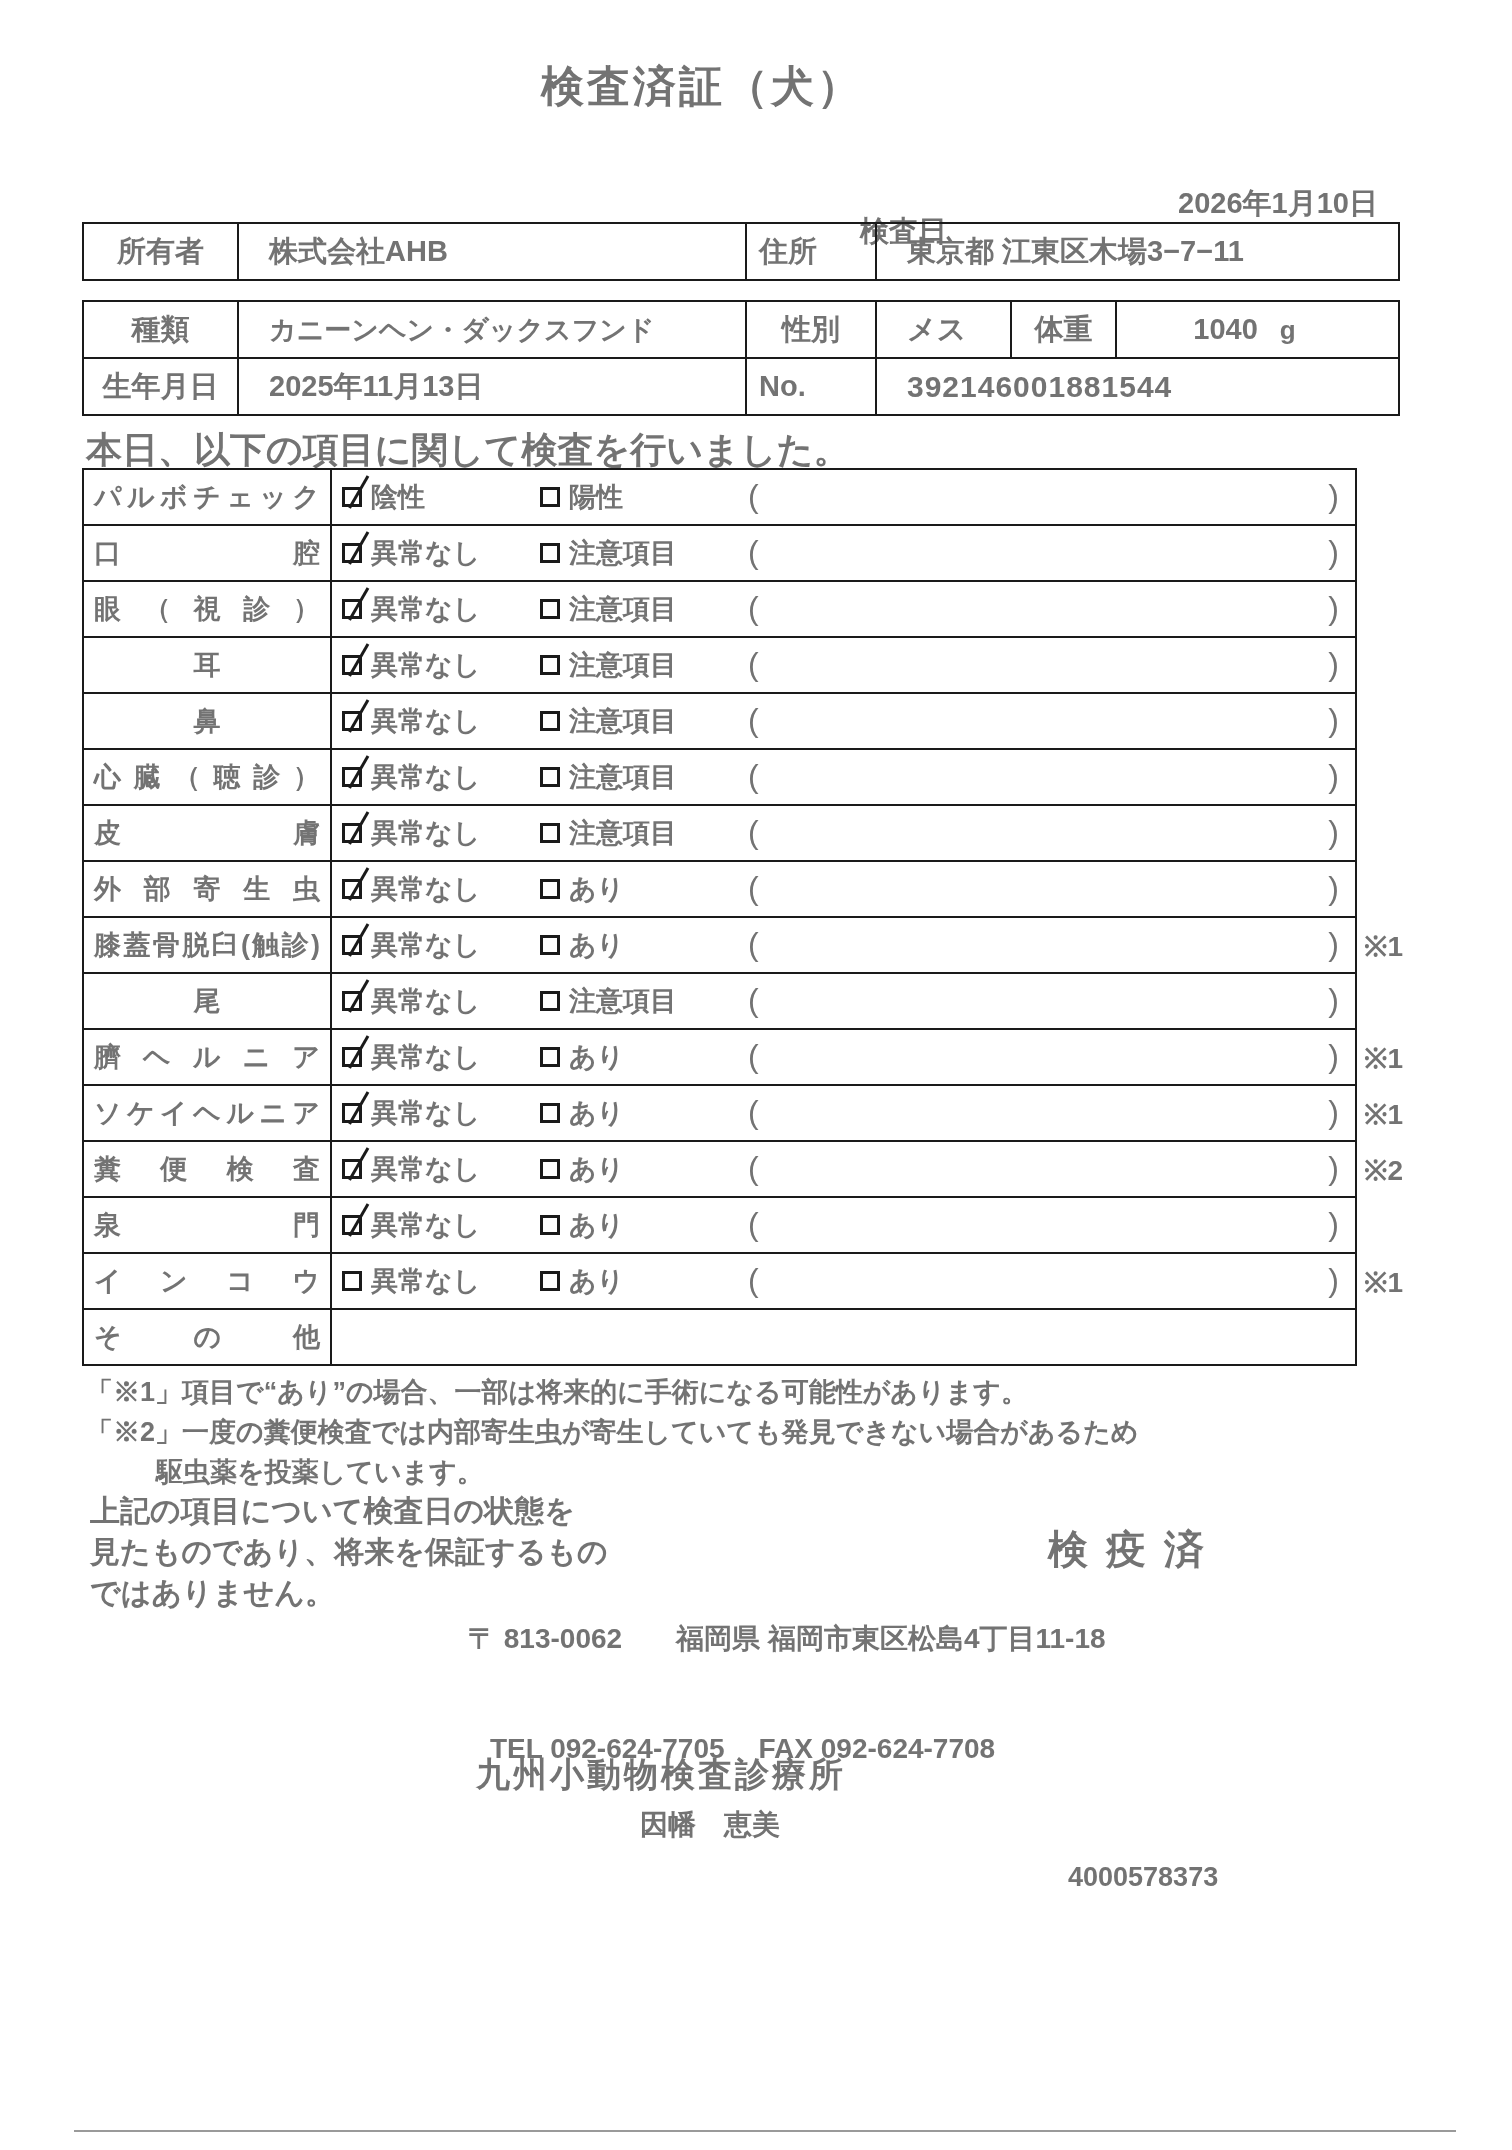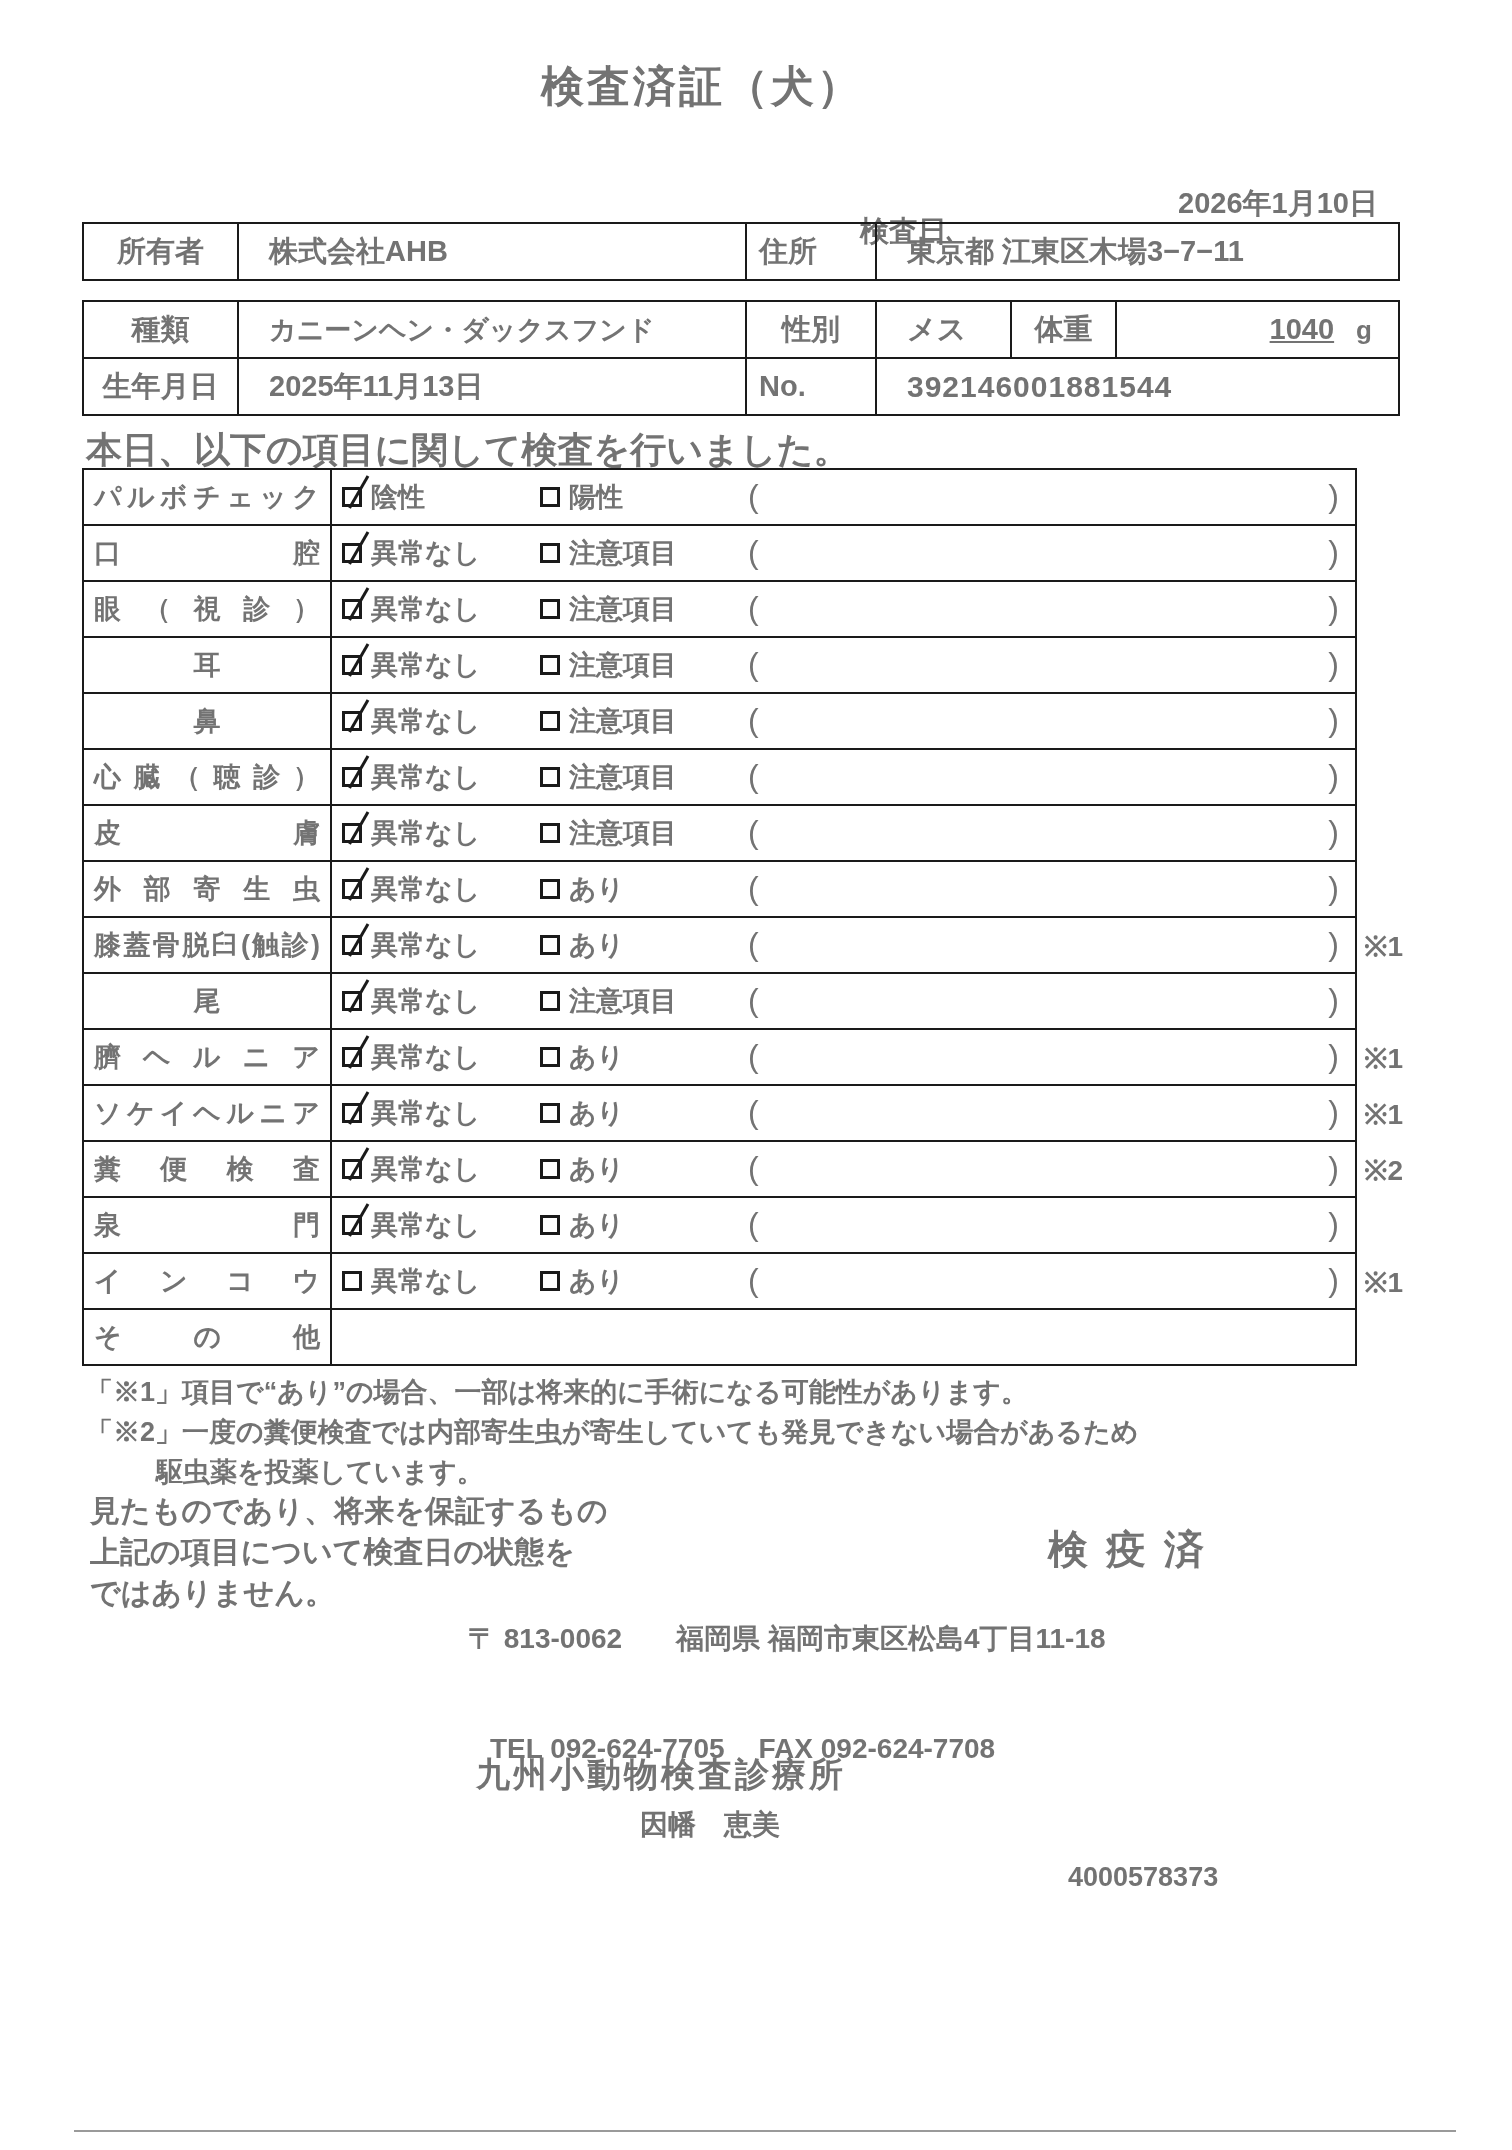--- a/index.html
+++ b/index.html
@@ -18,21 +18,21 @@
   table.grid { border-collapse:collapse; table-layout:fixed; position:absolute; left:82px; }
   table.grid td {
     border:2.5px solid #1a1a1a; height:57px; font-size:29px; font-weight:600;
     vertical-align:middle; overflow:hidden; white-space:nowrap;
   }
   .owner-table { top:222px; width:1316px; }
   .animal-table { top:300px; width:1316px; }
   td.lbl { text-align:center; }
   td.lbl-left { text-align:left; padding-left:12px; }
   td.val { text-align:left; padding-left:30px; }
-  td.weight-val { text-align:right; padding-right:26px;text-decoration:underline; }
+  td.weight-val { text-align:center; padding-right:26px; }
   .weight-unit { margin-left:22px; font-size:26px; font-weight:600; }
 
   .intro { position:absolute; top:426px; left:86px; font-size:36px; font-weight:600; }
 
   .exam-table { position:absolute; top:468px; left:82px; width:1333px; border-collapse:collapse; table-layout:fixed; }
   .exam-table td { border:2.5px solid #1a1a1a; height:56px; vertical-align:middle; }
   .exam-table td.mark-cell { border:none; font-size:28px; font-weight:600; padding-left:7px; }
   .item-wrap {
     display:flex; justify-content:space-between; align-items:center;
     height:51px; padding:0 10px; font-size:27px; font-weight:600;
@@ -490,22 +490,22 @@
       </tbody>
   </table>
 
   <div class="notes">
     <div>「※1」項目で“あり”の場合、一部は将来的に手術になる可能性があります。</div>
     <div>「※2」一度の糞便検査では内部寄生虫が寄生していても発見できない場合があるため</div>
     <div class="indent">駆虫薬を投薬しています。</div>
   </div>
 
   <div class="disclaimer">
+    <div>上記の項目について検査日の状態を</div>
     <div>見たものであり、将来を保証するもの</div>
-    <div>上記の項目について検査日の状態を</div>
     <div>ではありません。</div>
   </div>
 
   <div class="stamp">検疫済</div>
 
   <div class="postal-line">
     <span>〒 813-0062</span>
     <span>福岡県 福岡市東区松島4丁目11-18</span>
   </div>
 

